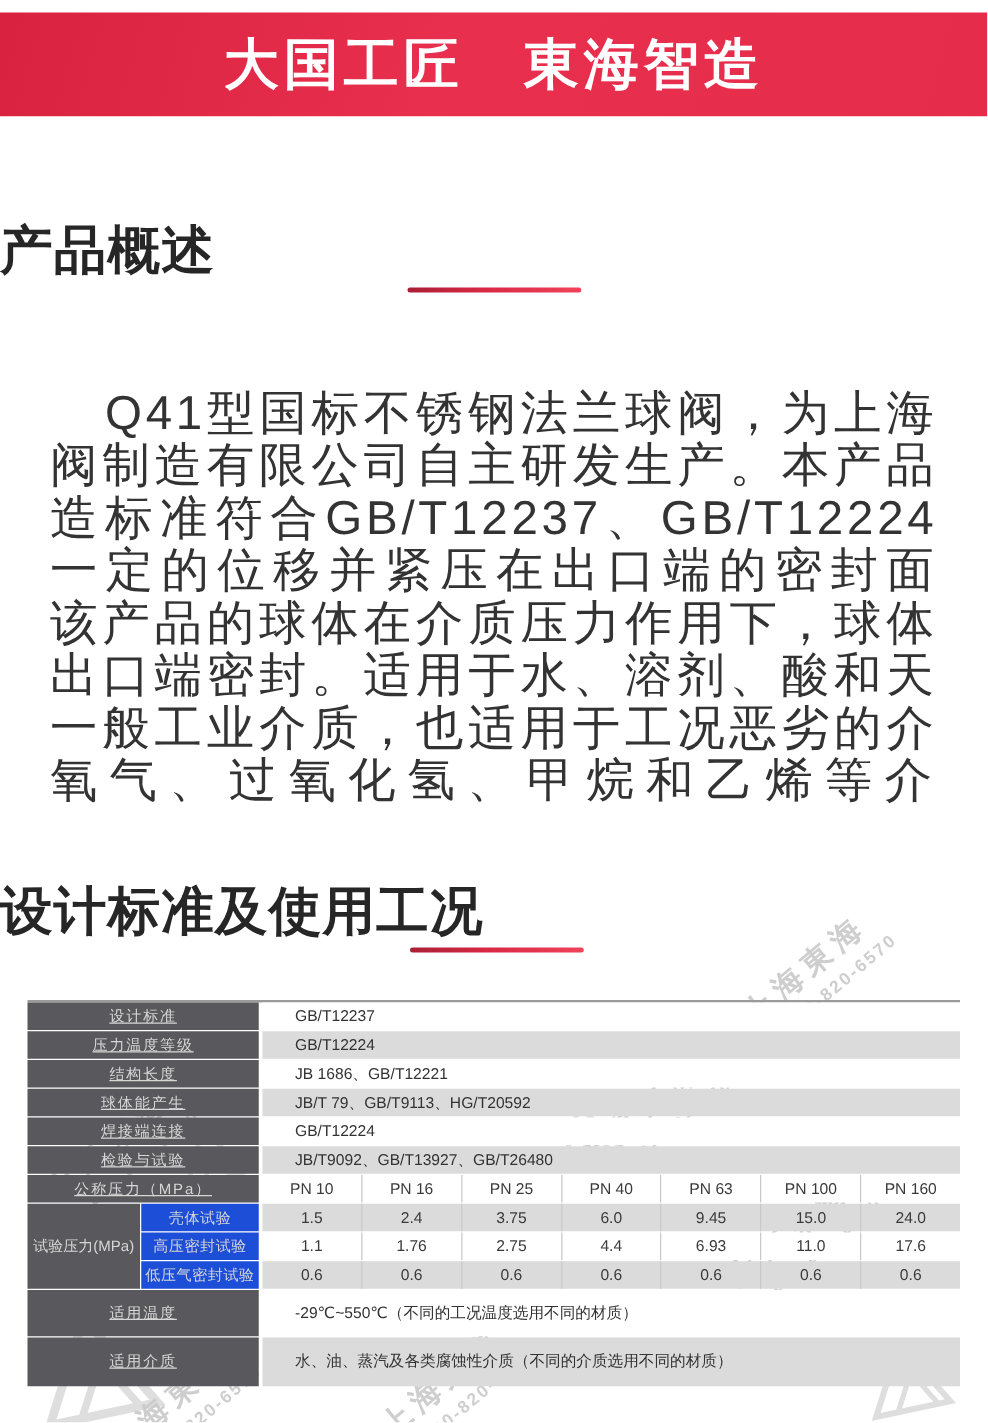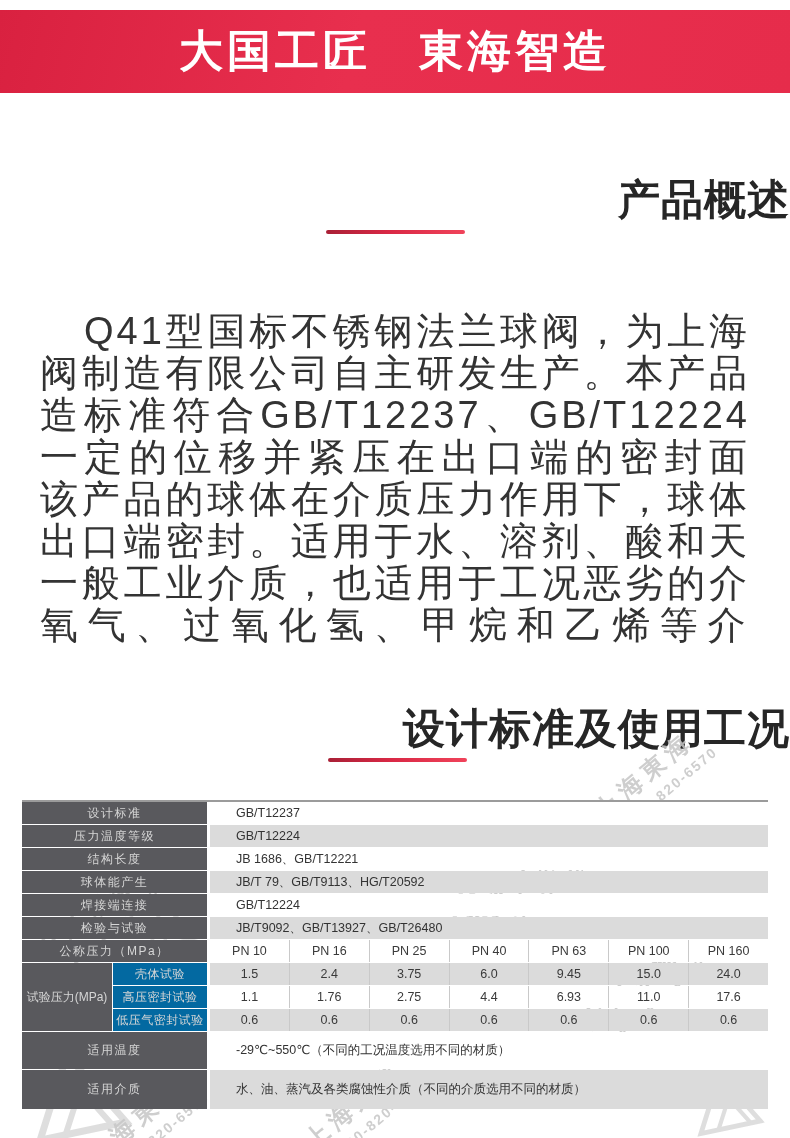--- a/index.html
+++ b/index.html
@@ -16,21 +16,21 @@
     background:linear-gradient(105deg,#d92140 0%,#e82f4e 45%,#e62c4b 100%);
     display:flex; align-items:center; justify-content:center;
   }
   .banner-title {
     color:#ffffff; font-size:44px; font-weight:800; letter-spacing:4px;
     white-space:nowrap;
   }
 
   
   .sec-title {
-    position:absolute; left:0; width:790px; text-align:right;
+    position:absolute; left:0; width:790px; text-align:left;
     color:#262626; font-size:42px; font-weight:800; letter-spacing:1px;
     white-space:nowrap;
   }
   #title-overview { top:172px; }
   #title-specs   { top:701px; }
   .t-underline {
     position:absolute; height:4px; border-radius:2px;
     background:linear-gradient(90deg,#a92036 0%,#d92845 45%,#f0435a 100%);
   }
   #underline-overview { left:326px; top:230px; width:139px; }
@@ -53,21 +53,21 @@
     position:absolute; left:22px; top:800px; width:746px;
     border-top:2px solid #9b9b9b;
     font-size:12.5px; color:#333;
   }
   .t-row { display:flex; height:22px; margin-bottom:1px; }
   .t-row.tall1 { height:37px; }
   .t-row.tall2 { height:39px; margin-bottom:0; }
   .t-label {
     width:185px; flex:none; background:#59595d; color:#d6d6d6;
     display:flex; align-items:center; justify-content:center;
-    font-size:12px; letter-spacing:1.5px; white-space:nowrap;
+    font-size:12px; letter-spacing:1.5px; white-space:nowrap;text-decoration:underline;
   }
   .t-value {
     flex:1; margin-left:3px; display:flex; align-items:center;
     padding-left:26px; white-space:nowrap; color:#333;
   }
   .bg-w { background:#ffffff; }
   .bg-g { background:#dbdbdb; }
   .t-cols { flex:1; margin-left:3px; display:flex; }
   .t-col {
     flex:1; display:flex; align-items:center; justify-content:center;
@@ -76,21 +76,21 @@
   .t-col:first-child { border-left:none; }
 
   .tp-group { display:flex; }
   .tp-left {
     width:90px; flex:none; background:#59595d; color:#d6d6d6;
     display:flex; align-items:center; justify-content:center;
     font-size:12px; height:68px; margin-bottom:1px; white-space:nowrap;
   }
   .tp-rows { flex:1; display:flex; flex-direction:column; }
   .t-sub {
-    width:94px; flex:none; margin-left:1px; background:#0369a1; color:#d6d6d6;
+    width:94px; flex:none; margin-left:1px; background:#1d4ed8; color:#d6d6d6;
     display:flex; align-items:center; justify-content:center;
     font-size:12px; letter-spacing:0.5px; white-space:nowrap;font-family:Liberation Serif, serif;
   }
 
   
   .wm {
     position:absolute; transform:rotate(-40deg); transform-origin:left bottom;
     color:#c6c6c6; opacity:.85; pointer-events:none; text-align:left;
     white-space:nowrap;
   }

